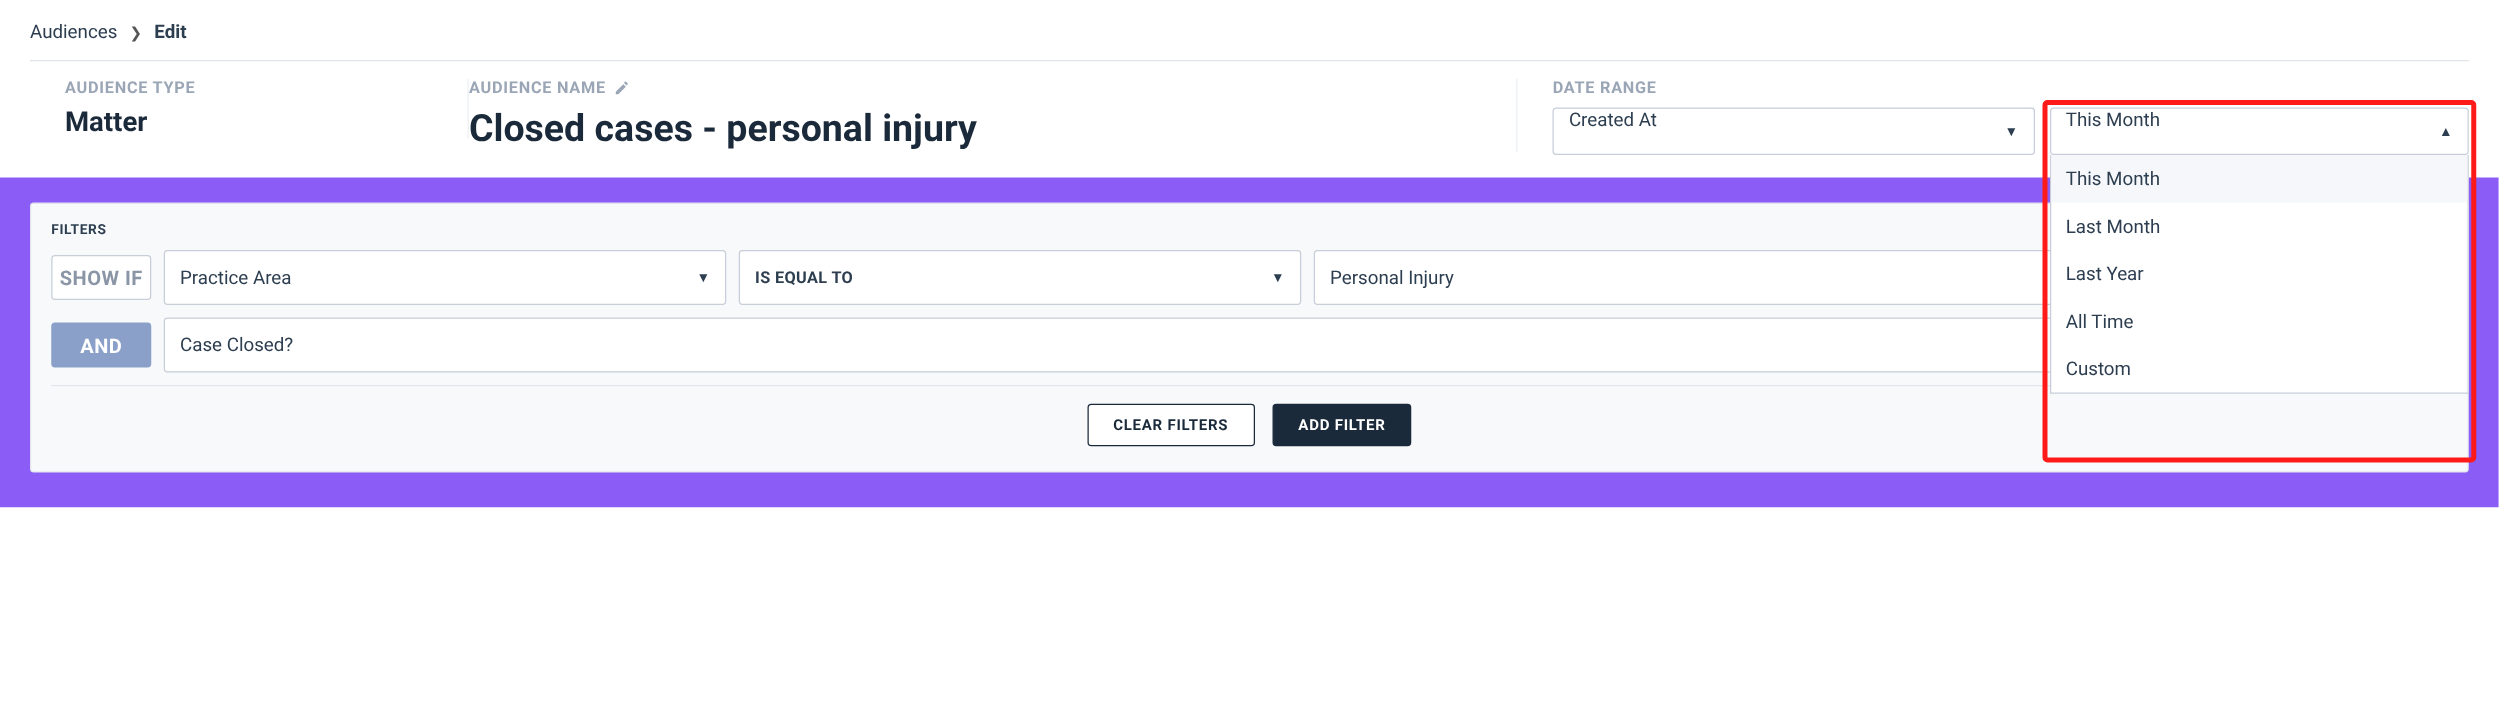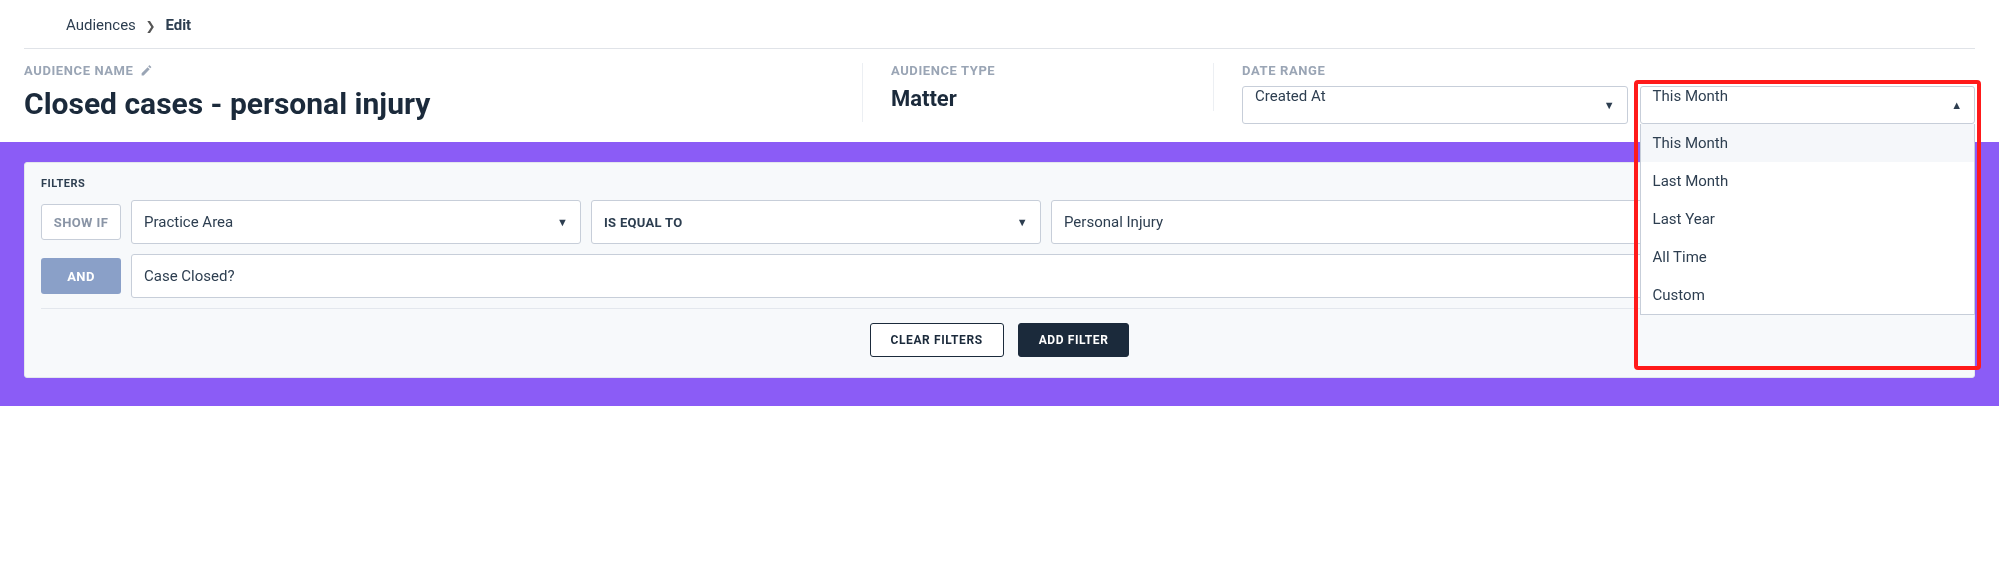--- a/index.html
+++ b/index.html
@@ -9,21 +9,20 @@
   }
   body {
     font-family: -apple-system, BlinkMacSystemFont, "Segoe UI", Roboto, sans-serif;
     background: #fff;
     color: #2d3e50;
   }
   .breadcrumb {
     padding: 16px 24px 8px;
     font-size: 15px;
     color: #2d3e50;
-    margin-left: 42px;
   }
   .breadcrumb .sep {
     margin: 0 6px;
     font-size: 12px;
     color: #555;
   }
   .breadcrumb .current {
     font-weight: 700;
   }
   .hr {
@@ -157,21 +156,21 @@
     align-items: center;
     gap: 10px;
     margin-bottom: 10px;
   }
   .badge {
     width: 80px;
     height: 36px;
     display: flex;
     align-items: center;
     justify-content: center;
-    font-size: 13px;
+    font-size: 16px;
     font-weight: 700;
     border-radius: 3px;
     letter-spacing: 0.4px;
   }
   .badge.showif {
     background: #fff;
     border: 1px solid #c7ced9;
     color: #8a95a6;
   }
   .badge.and {
@@ -239,35 +238,35 @@
 <body>
 
 <div class="breadcrumb">
   <span>Audiences</span>
   <span class="sep">❯</span>
   <span class="current">Edit</span>
 </div>
 <div class="hr"></div>
 
 <div class="header-row">
+  <div class="col type-col">
+    <div class="label">AUDIENCE TYPE</div>
+    <div class="type-value">Matter</div>
+  </div>
+
   <div class="col name-col">
     <div class="label">
       <span>AUDIENCE NAME</span>
       <span class="pencil-icon">
         <svg viewBox="0 0 16 16" width="13" height="13">
             <path fill="#9aa5b5" d="M2 11.5V14h2.5l7.4-7.4-2.5-2.5L2 11.5zM13.7 4.3c.3-.3.3-.7 0-1l-1.6-1.6c-.3-.3-.7-.3-1 0L10 2.8l2.5 2.5 1.2-1z"></path>
           </svg>
       </span>
     </div>
     <div class="name-value">Closed cases - personal injury</div>
-  </div>
-
-  <div class="col type-col">
-    <div class="label">AUDIENCE TYPE</div>
-    <div class="type-value">Matter</div>
   </div>
 
   <div class="col date-col">
     <div class="label">DATE RANGE</div>
     <div class="date-selects">
       <div class="select-box">
         <span>Created At</span>
         <span class="caret">▼</span>
       </div>
       <div class="dropdown-wrap">

